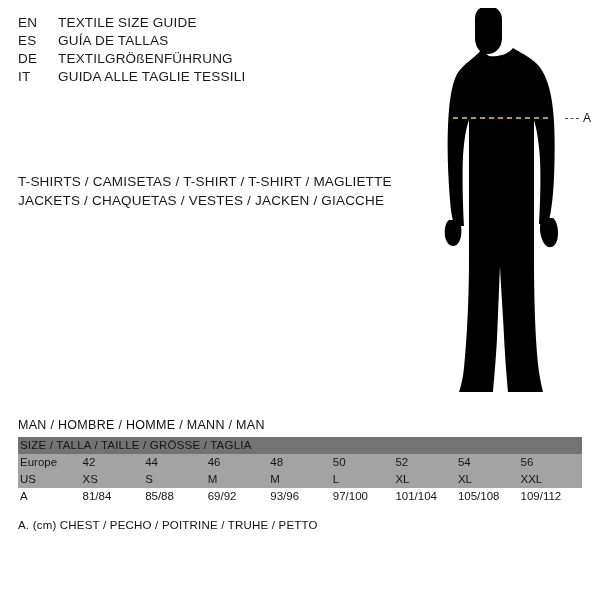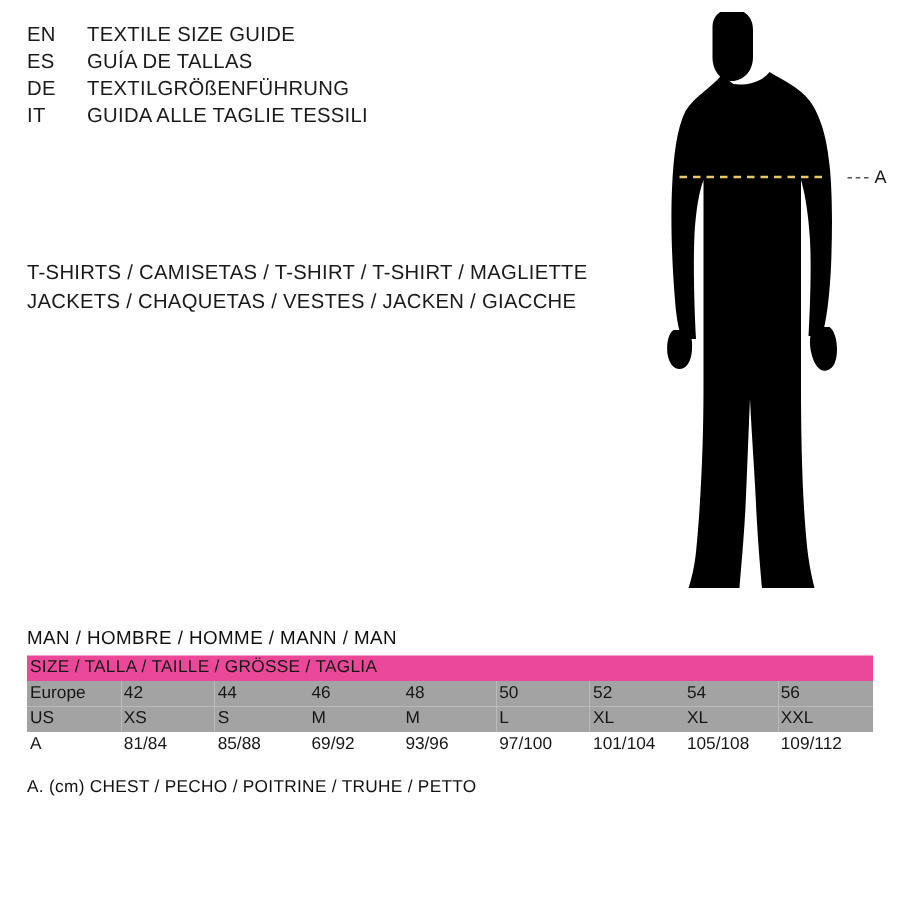--- a/index.html
+++ b/index.html
@@ -114,21 +114,21 @@
   table.size-table th {
     padding: 0;
     height: 17px;
     line-height: 17px;
     font-weight: normal;
     text-align: left;
     color: #161616;
     font-size: 11.5px;
   }
   .row-head td {
-    background: #ec4899;
+    background: #737373;
     font-size: 11px;
     letter-spacing: 0.2px;
   }
   .row-shade td {
     background: #a3a3a3;
   }
   .row-plain td {
     background: #ffffff;
   }
   .col-label {

